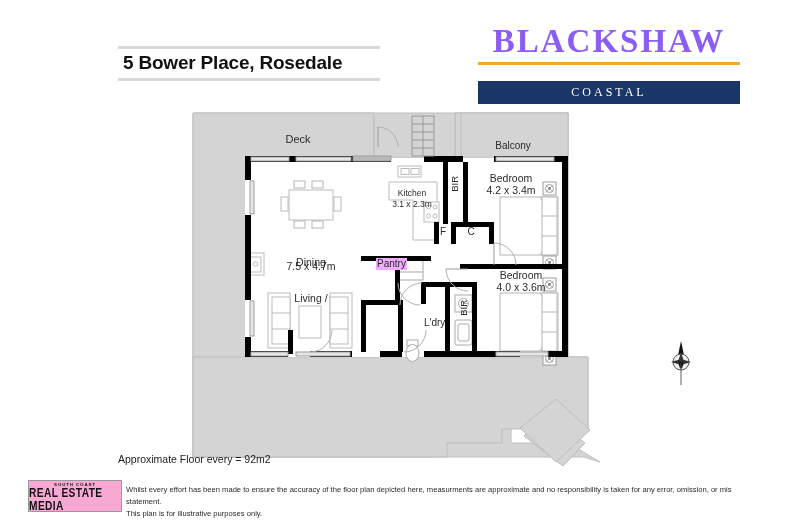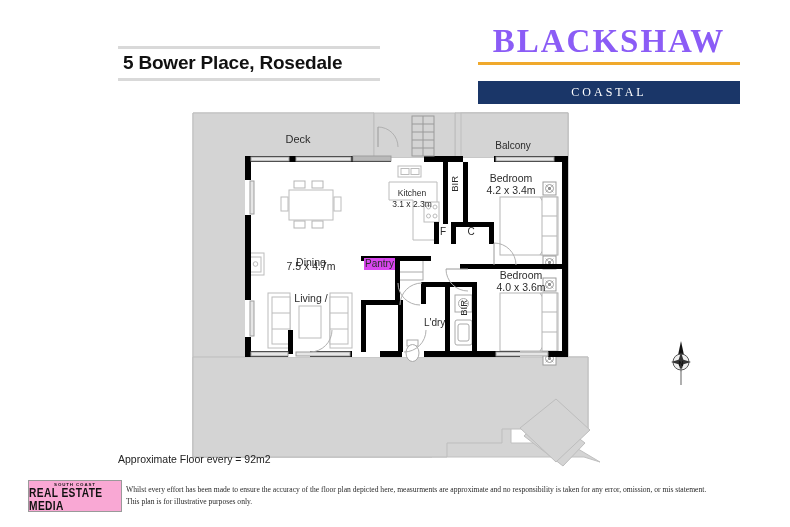--- a/index.html
+++ b/index.html
@@ -57,21 +57,21 @@
   .media-logo .sc{
     font-size:4.4px;font-weight:bold;letter-spacing:0.9px;color:#111;
   }
   .media-logo .rem{
     font-size:10.2px;font-weight:bold;letter-spacing:0.4px;color:#111;
     font-family:"Liberation Sans",sans-serif;
     transform:scaleY(1.18);margin-top:1px;
   }
   .disclaimer{
     position:absolute;left:126px;top:484px;width:640px;
-    font-size:7.6px;color:#2a2a2a;line-height:1.55;font-family:Liberation Serif, serif;
+    font-size:7.6px;color:#2a2a2a;line-height:1.55;
   }
 </style>
 </head>
 <body>
 
 <div id="page">
 
   <div class="title-block">
     <div class="title-rule"></div>
     <div class="title-text">5 Bower Place, Rosedale</div>
@@ -314,21 +314,21 @@
   <div class="lbl c" style="left:311px;top:244px;font-size:10.5px;margin-top:48px;">Living /</div>
   <div class="lbl c" style="left:311px;top:256px;font-size:10.5px;">Dining</div>
   <div class="lbl c" style="left:311px;top:260px;font-size:10.5px;">7.5 x 4.7m</div>
 
   <div class="lbl c" style="left:511px;top:172px;font-size:10.5px;">Bedroom</div>
   <div class="lbl c" style="left:511px;top:184px;font-size:10.5px;">4.2 x 3.4m</div>
 
   <div class="lbl c" style="left:521px;top:269px;font-size:10.5px;">Bedroom</div>
   <div class="lbl c" style="left:521px;top:281px;font-size:10.5px;">4.0 x 3.6m</div>
 
-  <div class="lbl" style="left:364px;top:258px;font-size:10px;background:#d946ef;padding:0 1px;">Pantry</div>
+  <div class="lbl" style="left:376px;top:258px;font-size:10px;background:#f0abfc;padding:0 1px;">Pantry</div>
 
   <div class="lbl" style="left:424px;top:317px;font-size:10px;">L'dry</div>
 
   <div class="lbl vert" style="left:450px;top:176px;font-size:9.5px;">BIR</div>
   <div class="lbl vert" style="left:459px;top:300px;font-size:9.5px;">BIR</div>
 
   <div class="lbl c" style="left:443px;top:226px;font-size:10px;">F</div>
   <div class="lbl c" style="left:471px;top:226px;font-size:10px;">C</div>
 
   <div class="floor-area">Approximate Floor every = 92m2</div>

